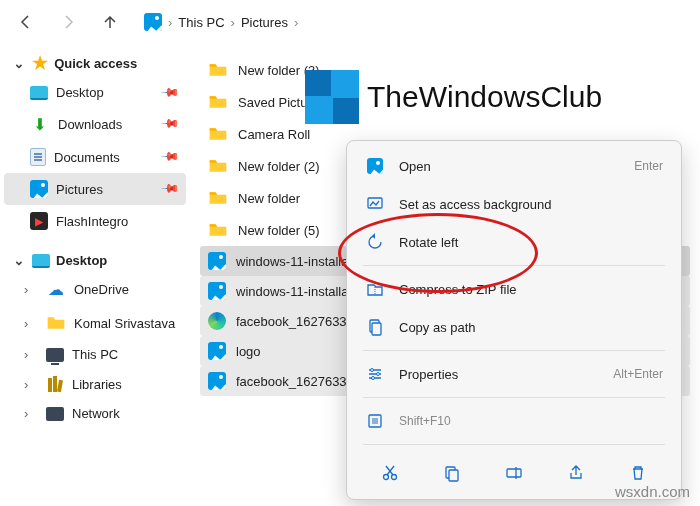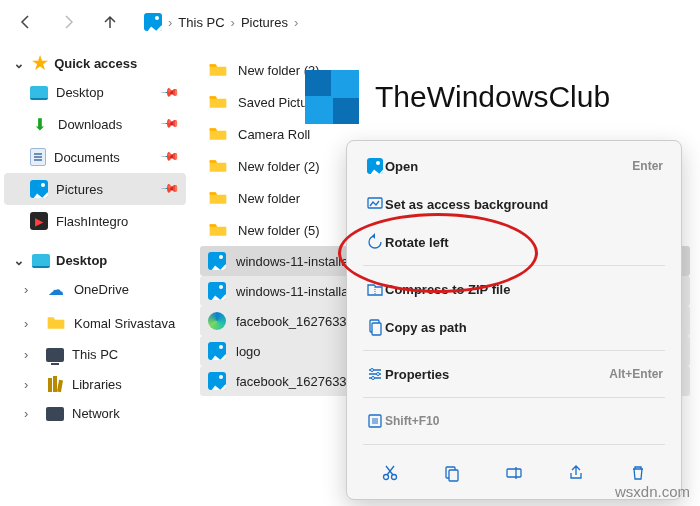--- a/index.html
+++ b/index.html
@@ -49,33 +49,33 @@
   .net-ico { width:18px;height:14px;background:#3a4655;border-radius:2px;position:relative;}
   .cloud-ico { color:#1a7fd4; font-size:16px; }
   .edge-ico { width:18px;height:18px;border-radius:50%;background:conic-gradient(#0b7fd0,#25c4a8,#7ed957,#0b7fd0); }
   .flash-ico { width:18px;height:18px;background:#272727;border-radius:3px;display:flex;align-items:center;justify-content:center;color:#ff4040;font-size:10px;font-weight:bold;}
 
   
   .fold-svg { width: 22px; height: 20px; }
   
   
   .ctx { position: absolute; left: 346px; top: 140px; width: 336px; background: #f6f6f6; border: 1px solid #ccc; border-radius: 8px; box-shadow: 0 8px 24px rgba(0,0,0,0.2); padding: 6px; }
-  .ctx-item { display: flex; align-items: center; padding: 9px 12px; border-radius: 4px; font-weight: bold; }
+  .ctx-item { display: flex; align-items: center; gap: 14px; padding: 9px 12px; border-radius: 4px; }
   .ctx-ico { width: 20px; height: 20px; display: flex; align-items: center; justify-content: center; color: #1a6fc9; }
   .ctx-label { flex: 1; }
   .ctx-accel { color: #888; font-size: 12px; }
   .ctx-sep { height: 1px; background: #ddd; margin: 4px 10px; }
   .ctx-toolbar { display: flex; justify-content: space-around; padding: 8px 6px 4px; }
   .ctx-toolbar .tbtn { width: 40px; height: 32px; display: flex; align-items: center; justify-content: center; border-radius: 4px; color: #1a6fc9; }
   
   
   .annot { position: absolute; left: 338px; top: 213px; width: 200px; height: 80px; border: 3px solid #d51c1c; border-radius: 50%; pointer-events: none; }
   
   
-  .watermark { position: absolute; left: 305px; top: 70px; display: flex; align-items: center; gap: 16px; pointer-events: none; }
+  .watermark { position: absolute; left: 305px; top: 70px; display: flex; align-items: center; gap: 8px; pointer-events: none; }
   .watermark .logo { width: 54px; height: 54px; background: #1ba0e8; position: relative; }
   .watermark .logo::before { content:""; position:absolute; left:0;top:0;width:26px;height:26px;background:#0b6fb5;}
   .watermark .logo::after { content:""; position:absolute; right:0;bottom:0;width:26px;height:26px;background:#0b6fb5;}
   .watermark .txt { font-size: 30px; font-weight: 400; color: #111; }
   .credit { position:absolute; right:10px; bottom:6px; font-size:15px; color:#888; }
 </style>
 </head>
 <body>
 
 <div class="toolbar">

